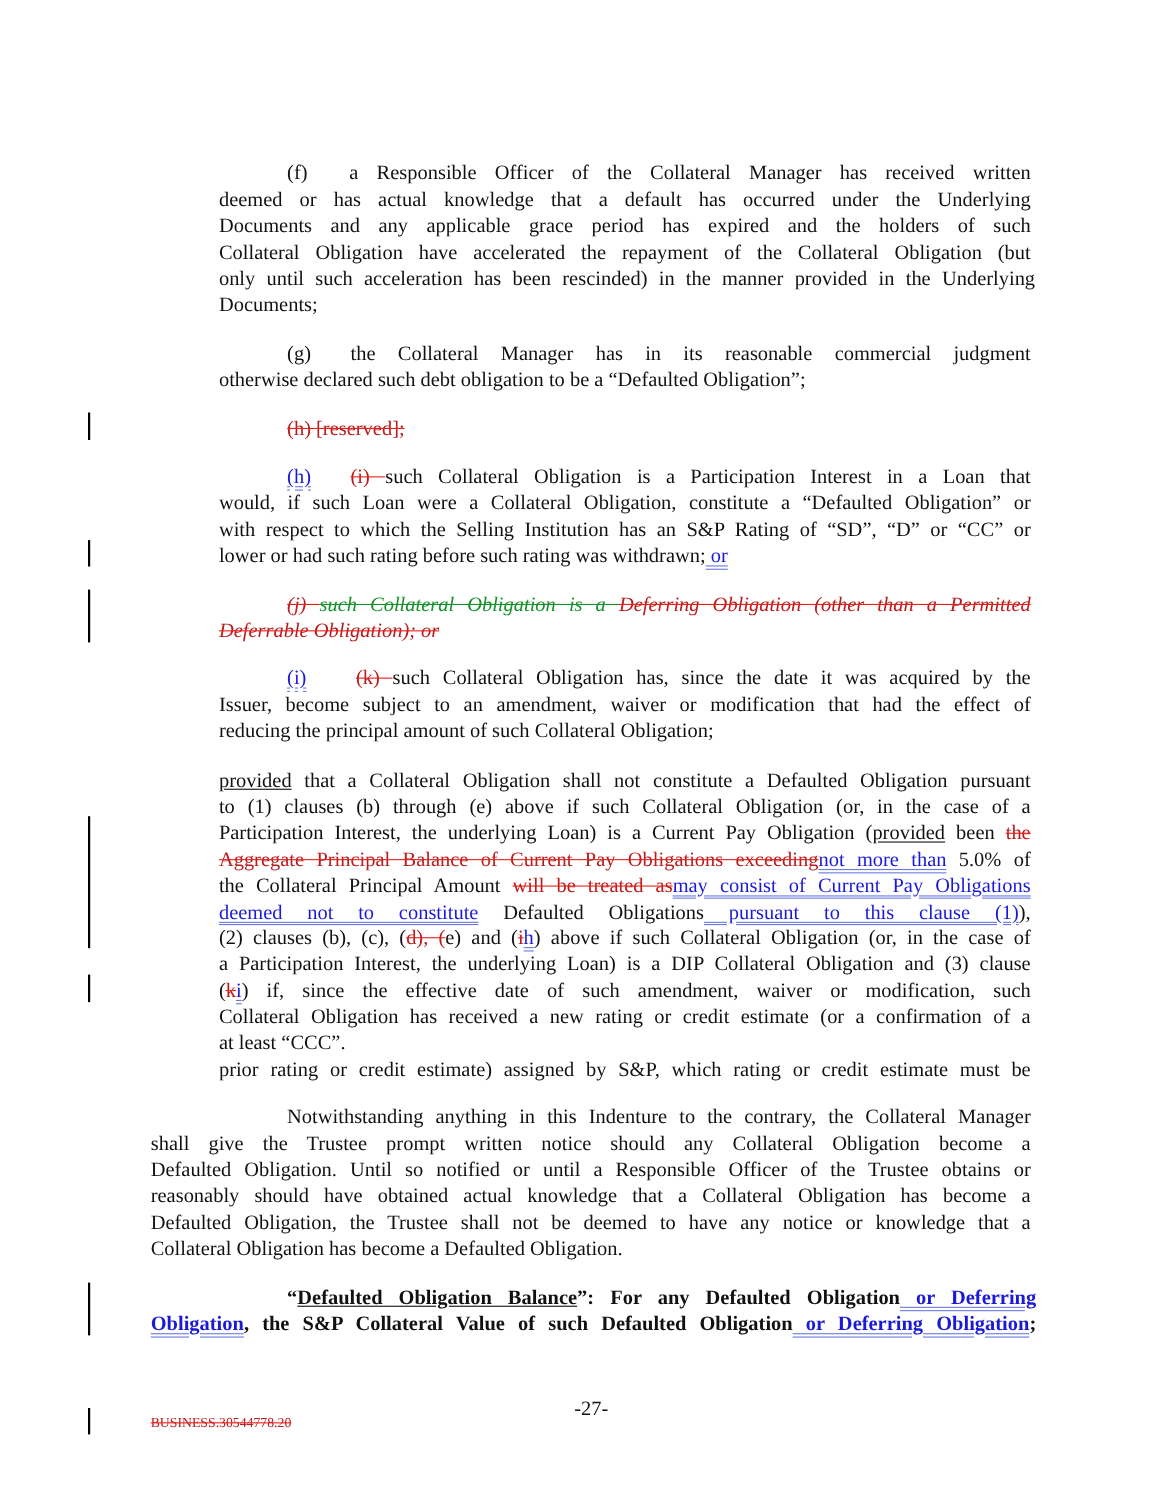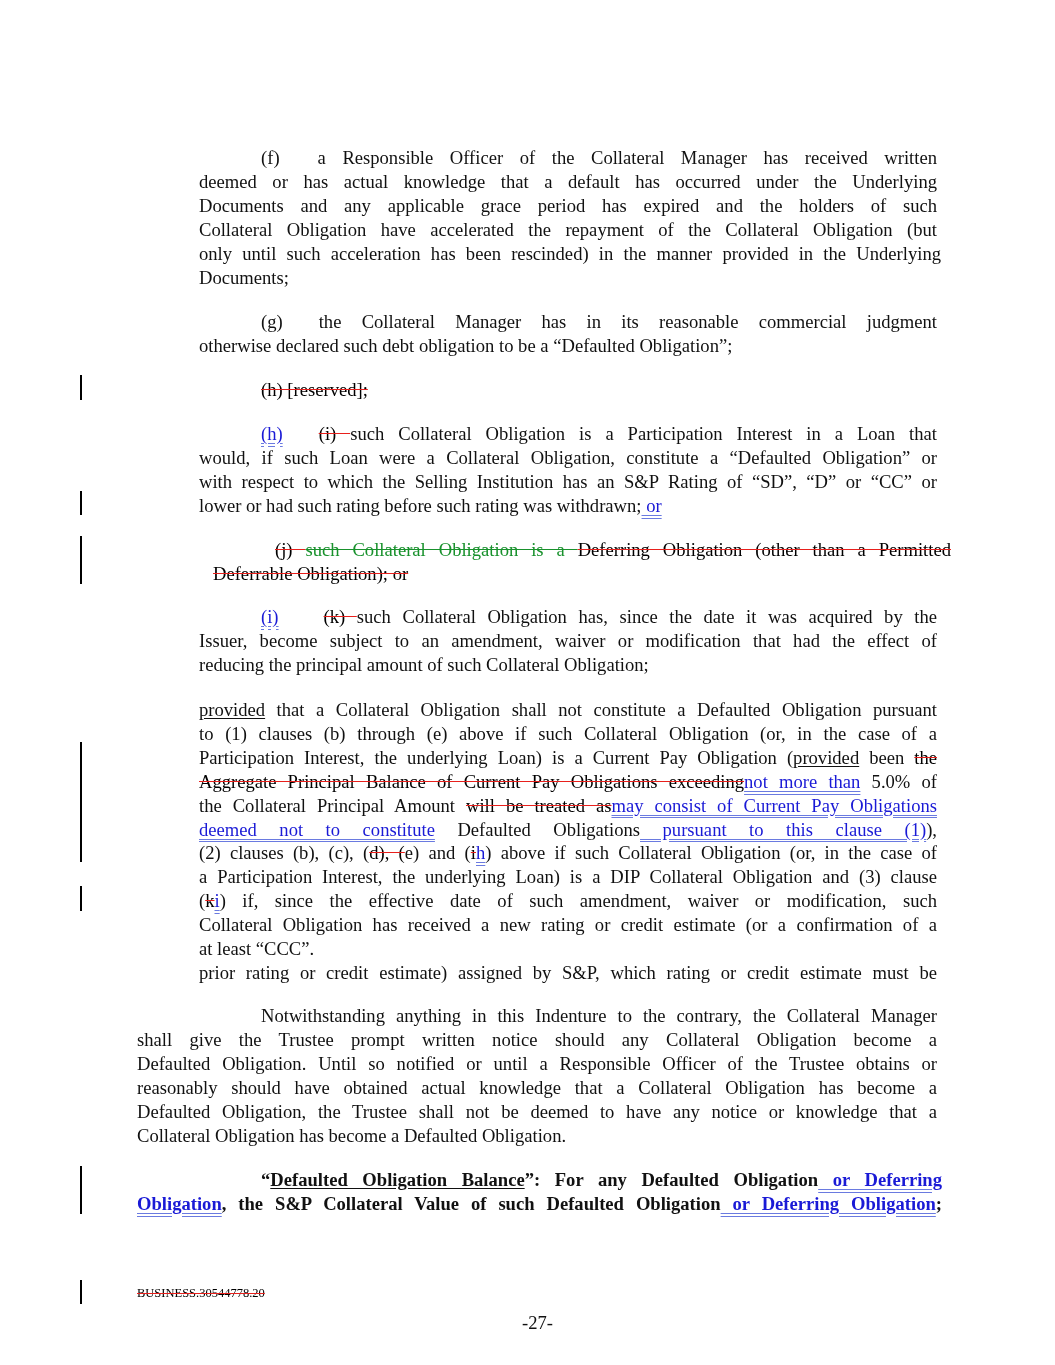--- a/index.html
+++ b/index.html
@@ -3,26 +3,26 @@
 <meta charset="utf-8">
 <style>
   html, body { margin: 0; padding: 0; background: #ffffff; }
   body { width: 1055px; height: 1365px; position: relative; overflow: hidden;
          font-family: "Liberation Serif", "DejaVu Serif", serif; color: #111; }
   .page { position: absolute; left: 0; top: 0; width: 1055px; height: 1365px; margin-left: 13px; }
   .para { position: absolute; font-size: 18.6px; line-height: 23.9px; text-align: justify; }
   .para .line { display: block; white-space: nowrap; text-align: justify; text-align-last: justify; }
   .para .line.last { text-align-last: left; }
   .ins { color: #1a1ad6; text-decoration: underline double; text-decoration-color: #6a7ae0; text-underline-offset: 3px; }
-  .del { color: #000000; text-decoration: line-through; text-decoration-color: #e8201c; }
+  .del { color: #b91c1c; text-decoration: line-through; text-decoration-color: #e8201c; }
   .mv { color: #18912c; text-decoration: line-through; text-decoration-color: #18912c; }
   .u { text-decoration: underline; text-underline-offset: 2px; }
   .tab { display: inline-block; }
   .bar { position: absolute; left: 67px; width: 2px; background: #000; }
-  .pagenum { position: absolute; left: 509px; top: 1312px; font-size: 18.6px; }
+  .pagenum { position: absolute; left: 509px; top: 1270px; font-size: 18.6px; }
   .footer { position: absolute; left: 124px; top: 1286px; font-size: 12.5px; }
 </style>
 </head>
 <body>
 
 <div class="page">
 
   <div class="bar" style="top:375px;height:25px;"></div>
   <div class="bar" style="top:491px;height:24px;"></div>
   <div class="bar" style="top:536px;height:48px;"></div>
@@ -49,21 +49,21 @@
     <span class="del">(h) [reserved];</span>
   </div>
 
   <div class="para" style="left:186px;top:422px;width:738px;">
     <span class="line"><span class="tab" style="width:62px"></span><span class="ins">(h)</span><span class="tab" style="width:36px"></span><span class="del">(i) </span><span>such Collateral Obligation is a Participation Interest in a Loan that</span></span>
     <span class="line">would, if such Loan were a Collateral Obligation, constitute a “Defaulted Obligation” or</span>
     <span class="line">with respect to which the Selling Institution has an S&amp;P Rating of “SD”, “D” or “CC” or</span>
     <span class="line last"><span>lower or had such rating before such rating was withdrawn;</span><span class="ins"> or</span></span>
   </div>
 
-  <div class="para" style="left:200px;top:538px;width:738px;">
+  <div class="para" style="left:186px;top:538px;width:738px;font-style:italic;">
     <span class="line"><span class="tab" style="width:62px"></span><span class="del">(j) </span><span class="mv">such Collateral Obligation is a </span><span class="del">Deferring Obligation (other than a Permitted </span></span>
     <span class="line last"><span class="del">Deferrable Obligation); or</span></span>
   </div>
 
   <div class="para" style="left:186px;top:605px;width:738px;">
     <span class="line"><span class="tab" style="width:62px"></span><span class="ins">(i)</span><span class="tab" style="width:45px"></span><span class="del">(k) </span><span>such Collateral Obligation has, since the date it was acquired by the</span></span>
     <span class="line">Issuer, become subject to an amendment, waiver or modification that had the effect of</span>
     <span class="line last">reducing the principal amount of such Collateral Obligation;</span>
   </div>
 

